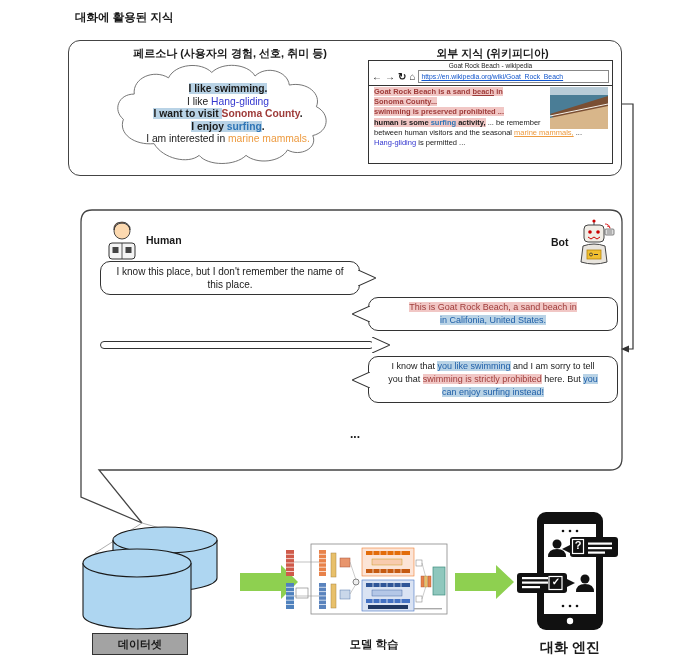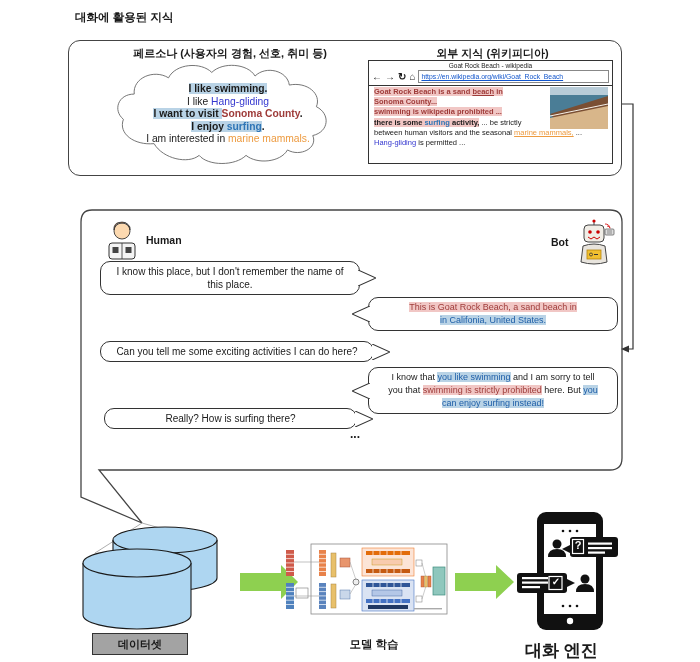--- a/index.html
+++ b/index.html
@@ -43,28 +43,28 @@
   .bubble{position:absolute;background:#fff;border:1.1px solid #333;border-radius:10px;
           text-align:center;padding:3px 4px;font-size:10px;line-height:13px;}
   .bubble div{white-space:nowrap;}
   .bubble.bot{font-size:9px;}
   .tail{position:absolute;width:18px;height:16px;}
   .tail-r{right:-17px;top:calc(50% - 8px);}
   .tail-l{left:-17px;top:calc(50% - 8px);}
   #msg-0{left:100px;top:261px;width:250px;}
   #msg-1{left:368px;top:297px;width:240px;}
   #msg-2{left:100px;top:341px;width:264px;}
-  #msg-3{left:368px;top:367px;width:240px;}
+  #msg-3{left:368px;top:356px;width:240px;}
   #msg-4{left:104px;top:408px;width:243px;}
   #dots-after{left:340px;top:427px;width:30px;text-align:center;font-size:12px;font-weight:700;}
   
   #dataset-label{left:92px;top:633px;width:94px;height:20px;border:1.3px solid #333;background:#a3a3a3;
                  text-align:center;font-size:11px;font-weight:700;line-height:20px;}
   #training-label{left:329px;top:637px;width:90px;text-align:center;font-size:11.5px;font-weight:700;}
-  #engine-label{left:525px;top:639px;width:90px;text-align:left;font-size:17px;font-weight:700;}
+  #engine-label{left:525px;top:639px;width:90px;text-align:center;font-size:14px;font-weight:700;}
   .phone-glyph{position:absolute;color:#fff;font-weight:700;text-align:center;}
   #q-glyph{left:573px;top:539px;width:10px;font-size:11px;}
   #check-glyph{left:550px;top:576px;width:12px;font-size:10px;}
 </style>
 </head>
 <body>
 
 <div id="canvas">
 
   <svg class="abs" width="700" height="662" viewBox="0 0 700 662" style="left:0;top:0;z-index:0">
@@ -190,22 +190,22 @@
         <span class="nav-ic">←</span>
         <span class="nav-ic">→</span>
         <span class="nav-ic">↻</span>
         <span class="nav-ic">⌂</span>
         <div id="url-field">https://en.wikipedia.org/wiki/Goat_Rock_Beach</div>
       </div>
     </div>
     <div id="wiki-content">
       <div><span class="sg-b sg-maroon sg-hlpink">Goat Rock Beach is a sand </span><span class="sg-b sg-maroon sg-hlpink sg-u">beach</span><span class="sg-b sg-maroon sg-hlpink"> in</span></div>
       <div><span class="sg-b sg-maroon sg-hlpink">Sonoma County...</span></div>
-      <div><span class="sg-b sg-maroon sg-hlpink">swimming is wikipedia prohibited ...</span></div>
-      <div><span class="sg-b sg-dk sg-hlpink">there is some </span><span class="sg-b sg-steel sg-hlpink">surfing</span><span class="sg-b sg-dk sg-hlpink"> activity,</span><span> ...  be strictly</span></div>
+      <div><span class="sg-b sg-maroon sg-hlpink">swimming is preserved prohibited ...</span></div>
+      <div><span class="sg-b sg-dk sg-hlpink">human is some </span><span class="sg-b sg-steel sg-hlpink">surfing</span><span class="sg-b sg-dk sg-hlpink"> activity,</span><span> ...  be remember</span></div>
       <div><span>between human visitors and the seasonal </span><span class="sg-orange sg-u">marine mammals,</span><span> ...</span></div>
       <div><span class="sg-indigo">Hang-gliding</span><span> is permitted ...</span></div>
     </div>
     <svg id="beach-photo" width="58" height="42" viewBox="0 0 58 42">
       <rect width="58" height="42" fill="#4a7d96"></rect>
       <rect width="58" height="8" fill="#b8ccd8"></rect>
       <polygon points="0,27 58,9 58,21 8,35" fill="#7a4f33"></polygon>
       <polygon points="0,31 58,19 58,42 0,42" fill="#d8b68a"></polygon>
       <line x1="0" y1="29" x2="58" y2="17" stroke="#f5f0e8" stroke-width="1"></line>
     </svg>
@@ -252,44 +252,36 @@
   <div class="bubble bot" id="msg-1">
     <div><span class="sg-maroon sg-hlpink">This is Goat Rock Beach, a sand beach in</span></div>
     <div><span class="sg-navy sg-hlblue">in Califonia, United States.</span></div>
     <svg class="tail tail-l" viewBox="0 0 18 16">
       <polygon points="18,0 0,8 18,16" fill="#fff"></polygon>
         <polyline points="18,0 0,8 18,16" fill="none" stroke="#333" stroke-width="1.1"></polyline>
     </svg>
   </div>
 
   <div class="bubble" id="msg-2">
-    <div><span>Can you tell me some exciting activities I can do here?</span></div>
     <svg class="tail tail-r" viewBox="0 0 18 16">
       <polygon points="0,0 18,8 0,16" fill="#fff"></polygon>
         <polyline points="0,0 18,8 0,16" fill="none" stroke="#333" stroke-width="1.1"></polyline>
     </svg>
   </div>
 
   <div class="bubble bot" id="msg-3">
     <div><span>I know that </span><span class="sg-navy sg-hlblue">you like swimming</span><span> and I am sorry to tell</span></div>
     <div><span>you that </span><span class="sg-maroon sg-hlpink">swimming is strictly prohibited</span><span> here. But </span><span class="sg-navy sg-hlblue">you</span></div>
     <div><span class="sg-navy sg-hlblue">can enjoy surfing instead!</span></div>
     <svg class="tail tail-l" viewBox="0 0 18 16">
       <polygon points="18,0 0,8 18,16" fill="#fff"></polygon>
         <polyline points="18,0 0,8 18,16" fill="none" stroke="#333" stroke-width="1.1"></polyline>
     </svg>
   </div>
 
-  <div class="bubble" id="msg-4">
-    <div><span>Really? How is surfing there?</span></div>
-    <svg class="tail tail-r" viewBox="0 0 18 16">
-      <polygon points="0,0 18,8 0,16" fill="#fff"></polygon>
-        <polyline points="0,0 18,8 0,16" fill="none" stroke="#333" stroke-width="1.1"></polyline>
-    </svg>
-  </div>
 
   <div class="abs" id="dots-after">...</div>
 
   <div class="abs" id="dataset-label">데이터셋</div>
   <div class="abs" id="training-label">모델 학습</div>
   <div class="abs" id="engine-label">대화 엔진</div>
   <span class="phone-glyph" id="q-glyph">?</span>
   <span class="phone-glyph" id="check-glyph">✓</span>
 
 </div>

